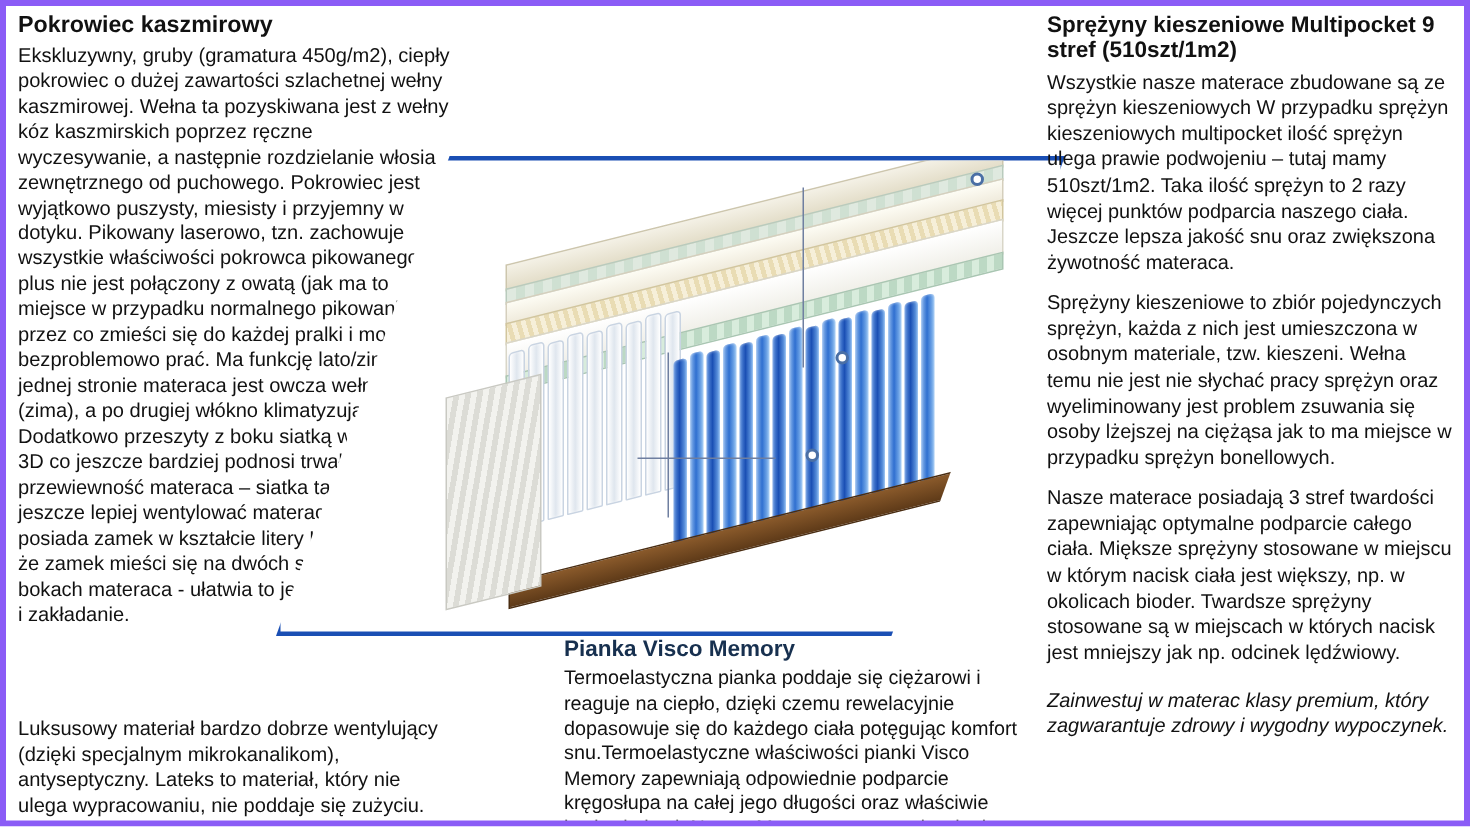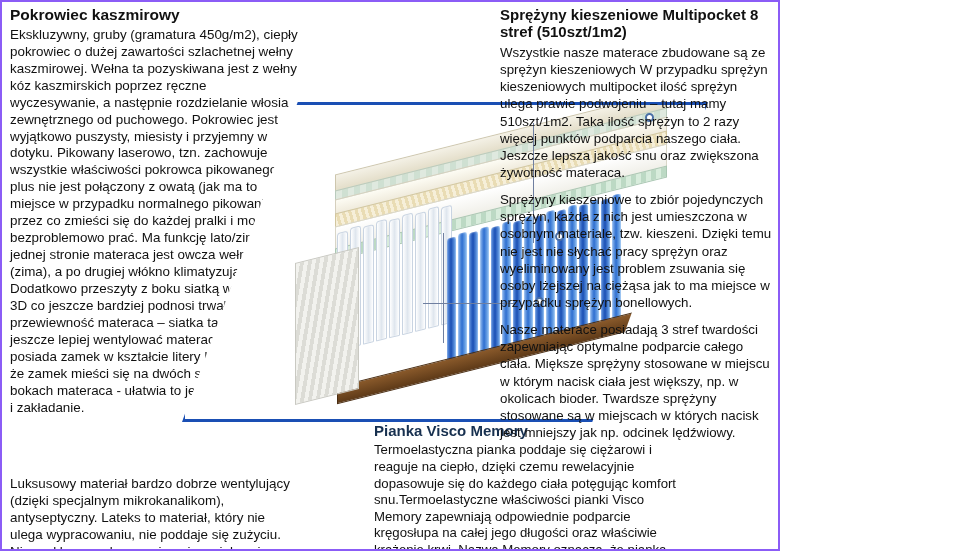--- a/index.html
+++ b/index.html
@@ -10,24 +10,24 @@
     width: 980px;
     height: 551px;
     background: #ffffff;
     font-family: "Liberation Sans", sans-serif;
     color: #111111;
     overflow: hidden;
     position: relative;
   }
   .page {
     position: relative;
-    width: 780px;
+    width: 980px;
     height: 551px;
     box-sizing: border-box;
-    border: 2px solid #8b5cf6;
+    border: 4px solid #8b5cf6;
     overflow: hidden;
   }
 
   
   .col-left {
     position: absolute;
     left: 8px;
     top: 4px;
     width: 288px;
     height: 543px;
@@ -217,19 +217,20 @@
       <div class="dot" style="left:233px; top:195px;"></div>
     </div>
 
     <div class="caption-center">
       <h2 class="heading">Pianka Visco Memory</h2>
       <p class="body-text">Termoelastyczna pianka poddaje się ciężarowi i reaguje na ciepło, dzięki czemu rewelacyjnie dopasowuje się do każdego ciała potęgując komfort snu.Termoelastyczne właściwości pianki Visco Memory zapewniają odpowiednie podparcie kręgosłupa na całej jego długości oraz właściwie krążenie krwi. Nazwa Memory oznacza, że pianka zapamiętuje pozycje- po zmianie pozycji/wstaniu pianka dopiero po chwili odbija czyli prostuje się. Pianka ta polecana jest szczególnie dla osób z dolegliwościami kręgosłupa.</p>
     </div>
   </div>
 
   <div class="col-right">
-    <h2 class="heading">Sprężyny kieszeniowe Multipocket 8 stref (510szt/1m2)</h2>
+    <h2 class="heading">Sprężyny kieszeniowe Multipocket 9 stref (510szt/1m2)</h2>
     <p class="body-text">Wszystkie nasze materace zbudowane są ze sprężyn kieszeniowych W przypadku sprężyn kieszeniowych multipocket ilość sprężyn ulega prawie podwojeniu – tutaj mamy 510szt/1m2. Taka ilość sprężyn to 2 razy więcej punktów podparcia naszego ciała. Jeszcze lepsza jakość snu oraz zwiększona żywotność materaca.</p>
-    <p class="body-text" style="margin-top:9px;">Sprężyny kieszeniowe to zbiór pojedynczych sprężyn, każda z nich jest umieszczona w osobnym materiale, tzw. kieszeni. Dzięki temu nie jest nie słychać pracy sprężyn oraz wyeliminowany jest problem zsuwania się osoby lżejszej na ciężąsa jak to ma miejsce w przypadku sprężyn bonellowych.</p>
+    <p class="body-text" style="margin-top:9px;">Sprężyny kieszeniowe to zbiór pojedynczych sprężyn, każda z nich jest umieszczona w osobnym materiale, tzw. kieszeni. Wełna temu nie jest nie słychać pracy sprężyn oraz wyeliminowany jest problem zsuwania się osoby lżejszej na ciężąsa jak to ma miejsce w przypadku sprężyn bonellowych.</p>
     <p class="body-text" style="margin-top:9px;">Nasze materace posiadają 3 stref twardości zapewniając optymalne podparcie całego ciała. Miększe sprężyny stosowane w miejscu w którym nacisk ciała jest większy, np. w okolicach bioder. Twardsze sprężyny stosowane są w miejscach w których nacisk jest mniejszy jak np. odcinek lędźwiowy.</p>
+    <p class="italic-note">Zainwestuj w materac klasy premium, który zagwarantuje zdrowy i wygodny wypoczynek.</p>
   </div>
 
 </div>
 
 </body></html>

